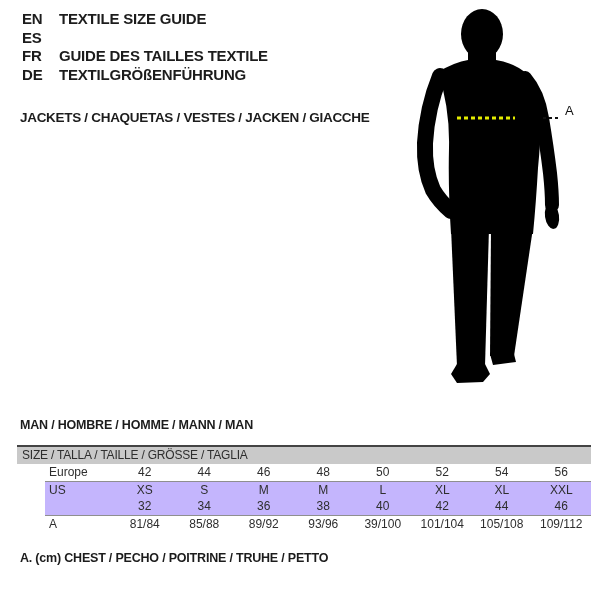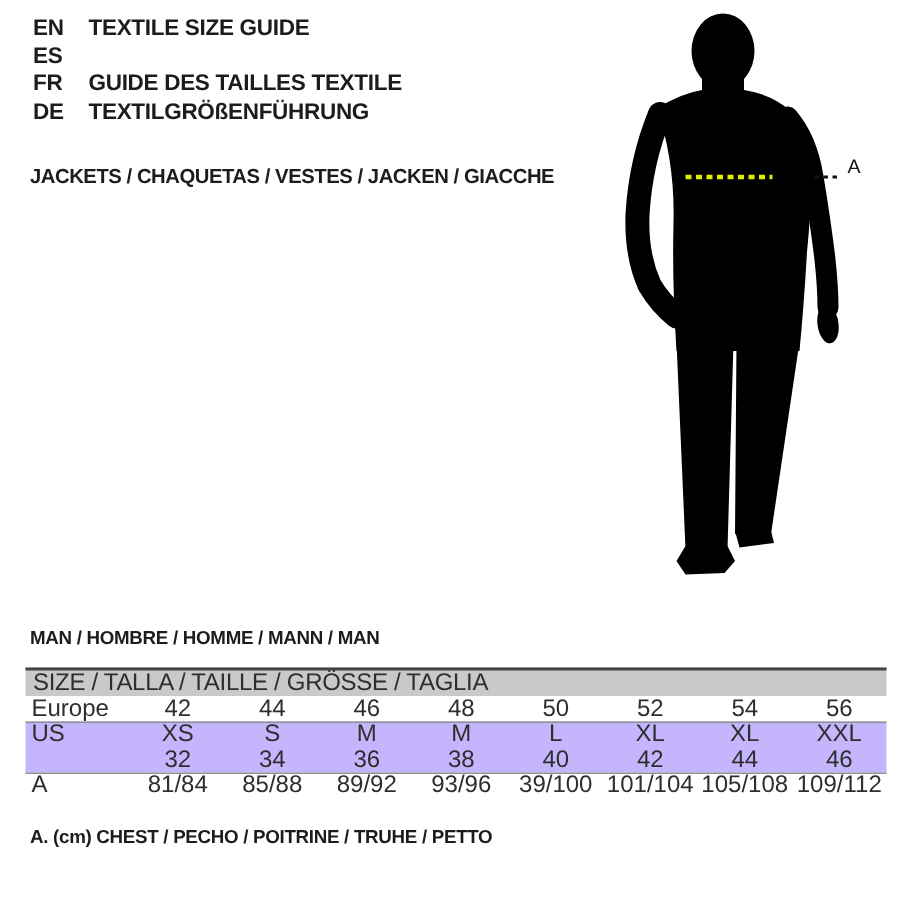--- a/index.html
+++ b/index.html
@@ -12,26 +12,26 @@
   .lang-row{display:flex;line-height:18.5px;font-size:15px;font-weight:700;letter-spacing:-0.2px;}
   .lang-code{width:37px;flex:0 0 37px;}
   
   .product-types{position:absolute;left:20px;top:108px;font-size:13.5px;font-weight:700;letter-spacing:-0.3px;line-height:20.5px;}
   
   .figure-wrap{position:absolute;left:405px;top:8px;width:190px;height:382px;}
   .measure-label{position:absolute;left:160px;top:95px;font-size:13px;font-weight:400;color:#111;}
   
   .section-title{position:absolute;left:20px;top:418px;font-size:12.5px;font-weight:700;letter-spacing:-0.2px;}
   
-  .size-table{position:absolute;left:17px;top:445px;width:574px;font-size:16px;color:#2e2e2e;}
+  .size-table{position:absolute;left:17px;top:445px;width:574px;font-size:12px;color:#2e2e2e;}
   .thead{
     height:17px;line-height:17px;background:#c9c9c9;border-top:2px solid #434343;
     padding-left:5px;letter-spacing:-0.2px;
   }
-  .trow{display:flex;height:17px;line-height:17px;align-items:flex-end;}
+  .trow{display:flex;height:17px;line-height:17px;align-items:flex-start;margin-left:28px;}
   .tlabel{width:70px;flex:0 0 70px;padding-left:4px;box-sizing:border-box;text-align:left;}
   .tcell{flex:1;text-align:center;}
   .band{background:#c4b5fd;}
   .band-top{border-top:1px solid #8f8f8f;box-sizing:border-box;}
   .a-row{border-top:1px solid #8f8f8f;box-sizing:border-box;}
   
   .footnote{position:absolute;left:20px;top:551px;font-size:12.5px;font-weight:700;letter-spacing:-0.2px;}
 </style>
 </head>
 <body>

